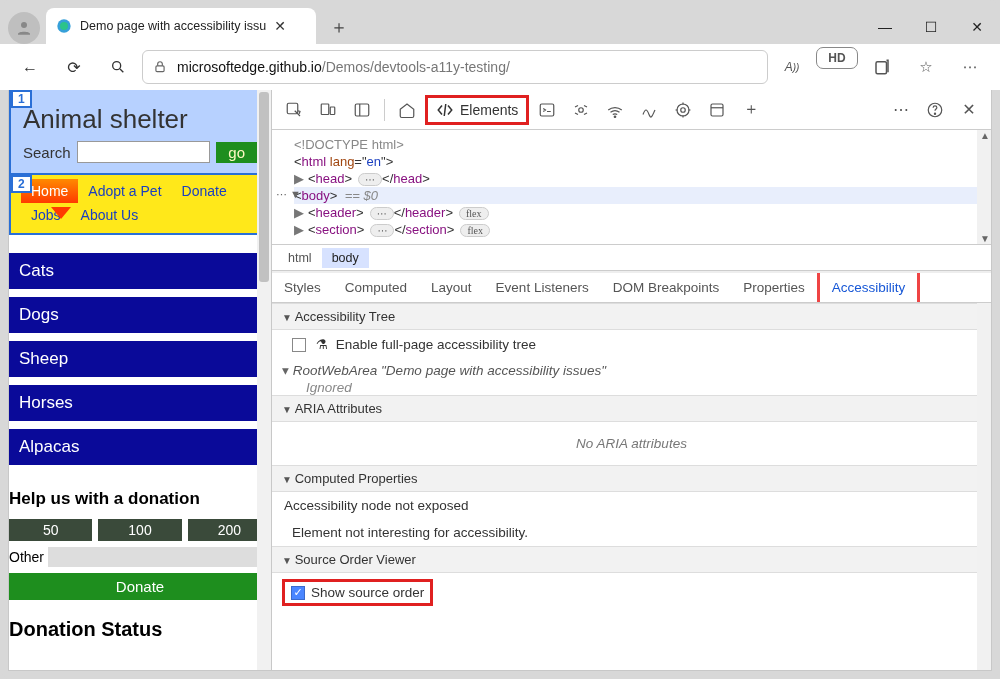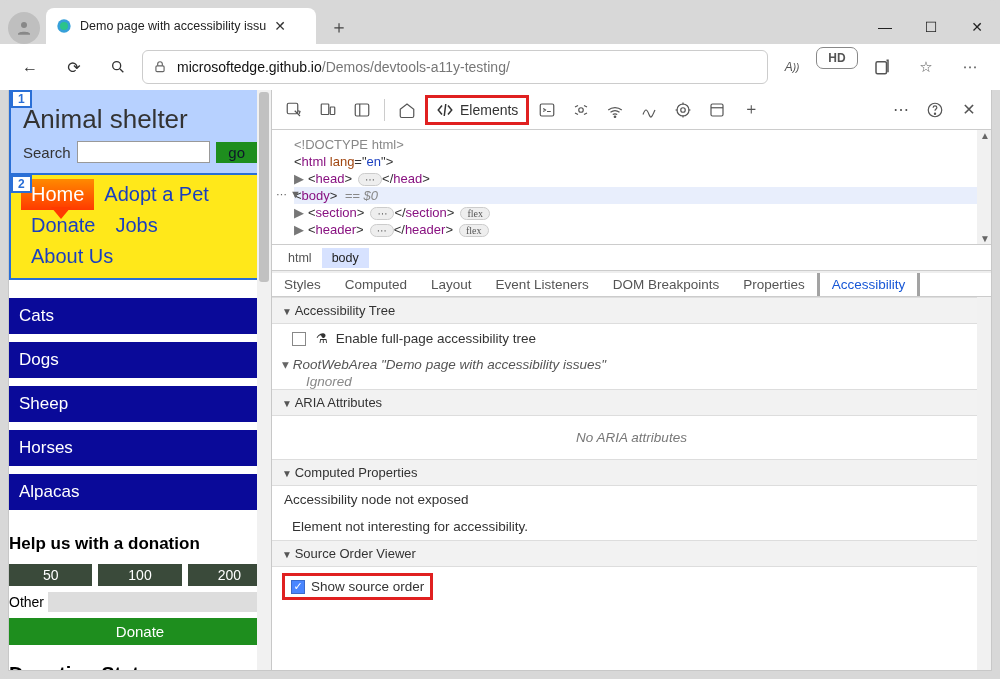--- a/index.html
+++ b/index.html
@@ -32,25 +32,25 @@
   .page-scroll { position:absolute; right:0; top:0; bottom:0; width:14px; background:#f1f1f1;}
   .page-scroll .thumb{ position:absolute; top:2px; left:2px; right:2px; height:190px; background:#c1c1c1; border-radius:3px;}
 
   
   .pg-header { position:relative; background:#b7d1ff; padding:8px 12px 10px; border:2px solid #2a6fd6; border-top:none;}
   .order-badge { position:absolute; left:0; top:0; background:#fff; border:2px solid #2a6fd6; color:#2a6fd6; font-weight:bold; font-size:12px; padding:0 5px;}
   .pg-title { font-size:26px; color:#333; font-weight:400; margin:6px 0 6px;}
   .pg-search-row { display:flex; align-items:center; gap:6px;}
   .pg-search-label{ font-size:15px; color:#333;}
   .pg-search-input{ flex:1; height:22px; background:#fff; border:1px solid #999;}
-  .go-btn{ background:#1e8e1e; color:#0f172a; font-size:15px; padding:2px 12px; border:none;}
+  .go-btn{ background:#1e8e1e; color:#fef9c3; font-size:15px; padding:2px 12px; border:none;}
 
   .pg-nav { position:relative; background:#ffe81a; border:2px solid #2a6fd6; border-top:none; display:flex; flex-wrap:wrap; padding:4px 0 6px 10px; gap:0;}
   .pg-nav .order-badge{top:0;}
-  .nav-link{ color:#fff; font-size:20px; padding:4px 10px; white-space:nowrap;}
+  .nav-link{ color:#fff; font-size:14px; padding:4px 10px; white-space:nowrap;}
   .nav-home{ background:linear-gradient(#ff8a00,#ff3a00); }
   .nav-pointer{ position:absolute; left:40px; top:32px; width:0;height:0; border-left:10px solid transparent;border-right:10px solid transparent;border-top:12px solid #ff3a00;}
 
   .pg-main{ padding:18px 0 10px;}
   .cat-list{ display:flex; flex-direction:column; gap:8px;}
   .cat-btn{ background:#0a0a99; color:#fff; font-size:17px; padding:8px 10px; text-align:left;}
 
   .donate-h{ font-weight:bold; font-size:17px; margin:24px 0 10px;}
   .amt-row{ display:flex; gap:6px; margin-bottom:6px;}
   .amt-btn{ flex:1; background:#3a4a3a; color:#fff; text-align:center; padding:3px 0; font-size:14px;}
@@ -78,23 +78,23 @@
   .eqdollar{ color:#888; font-style:italic;}
   .tri{ color:#777; margin-right:4px;}
   .dom-scroll{ position:absolute; right:0; top:0; bottom:0; width:14px; background:#f1f1f1;}
   .dom-scroll .arr{position:absolute;left:3px;font-size:10px;color:#666}
   .dom-scroll .up{top:0}.dom-scroll .dn{bottom:0}
 
   .crumbs{ height:26px; border-bottom:1px solid #ccc; display:flex; align-items:center; font-size:12.5px; color:#555; padding-left:6px;}
   .crumb{ padding:3px 10px;}
   .crumb.sel{ background:#d7e2ff; color:#222;}
 
-  .side-tabs{ height:26px; border-top:2px solid #eee; border-bottom:1px solid #ccc; display:flex; align-items:center; font-size:13.5px; color:#555; overflow:hidden;}
+  .side-tabs{ height:32px; border-top:2px solid #eee; border-bottom:1px solid #ccc; display:flex; align-items:center; font-size:13.5px; color:#555; overflow:hidden;}
   .stab{ padding:6px 12px; white-space:nowrap;}
-  .stab.acc{ color:#1757d6; border:3px solid #a3a3a3; padding:16px 12px;}
+  .stab.acc{ color:#1757d6; border:3px solid #ef4444; padding:16px 12px;}
 
   .a11y-body{ flex:1; overflow:auto; font-size:13.5px; color:#333; position:relative;}
   .sect-head{ background:#f2f2f2; border-top:1px solid #ddd; border-bottom:1px solid #ddd; padding:5px 10px; font-size:13px; color:#333;}
   .sect-head::before{content:"▼ "; font-size:10px; color:#555;}
   .sect-row{ padding:6px 12px 6px 20px;}
   .chk{ width:14px; height:14px; border:1px solid #888; display:inline-flex; align-items:center; justify-content:center; margin-right:6px; vertical-align:middle; font-size:11px; background:#fff;}
   .reload{ display:inline-block; margin-right:4px;}
   .tree-root{ padding:4px 12px 2px 10px; font-style:italic; color:#555;}
   .tree-root .tri2{ font-style:normal; color:#666; margin-right:4px;}
   .tree-ign{ padding-left:34px; color:#888; font-style:italic;}
@@ -294,22 +294,22 @@
             </div>
           <div class="dt-ico">✕</div>
         </div>
       </div>
 
       <div class="dom-panel">
         <div class="line doctype">&lt;!DOCTYPE html&gt;</div>
         <div class="line">&lt;<span class="tag-name">html</span> <span class="attr-name">lang</span>="<span class="attr-val">en</span>"&gt;</div>
         <div class="line ind1"><span class="tri">▶</span>&lt;<span class="tag-name">head</span>&gt;<span class="badge">⋯</span>&lt;/<span class="tag-name">head</span>&gt;</div>
         <div class="line ind1 sel-row">&lt;<span class="tag-name">body</span>&gt; &nbsp;<span class="eqdollar">== $0</span></div>
+        <div class="line ind2"><span class="tri">▶</span>&lt;<span class="tag-name">header</span>&gt;<span class="badge">⋯</span>&lt;/<span class="tag-name">header</span>&gt;<span class="badge">flex</span></div>
         <div class="line ind2"><span class="tri">▶</span>&lt;<span class="tag-name">section</span>&gt;<span class="badge">⋯</span>&lt;/<span class="tag-name">section</span>&gt;<span class="badge">flex</span></div>
-        <div class="line ind2"><span class="tri">▶</span>&lt;<span class="tag-name">header</span>&gt;<span class="badge">⋯</span>&lt;/<span class="tag-name">header</span>&gt;<span class="badge">flex</span></div>
         <div class="dom-scroll">
             <span class="arr up">▲</span>
             <span class="arr dn">▼</span>
           </div>
       </div>
 
       <div class="crumbs">
         <span class="crumb">html</span>
         <span class="crumb sel">body</span>
       </div>

